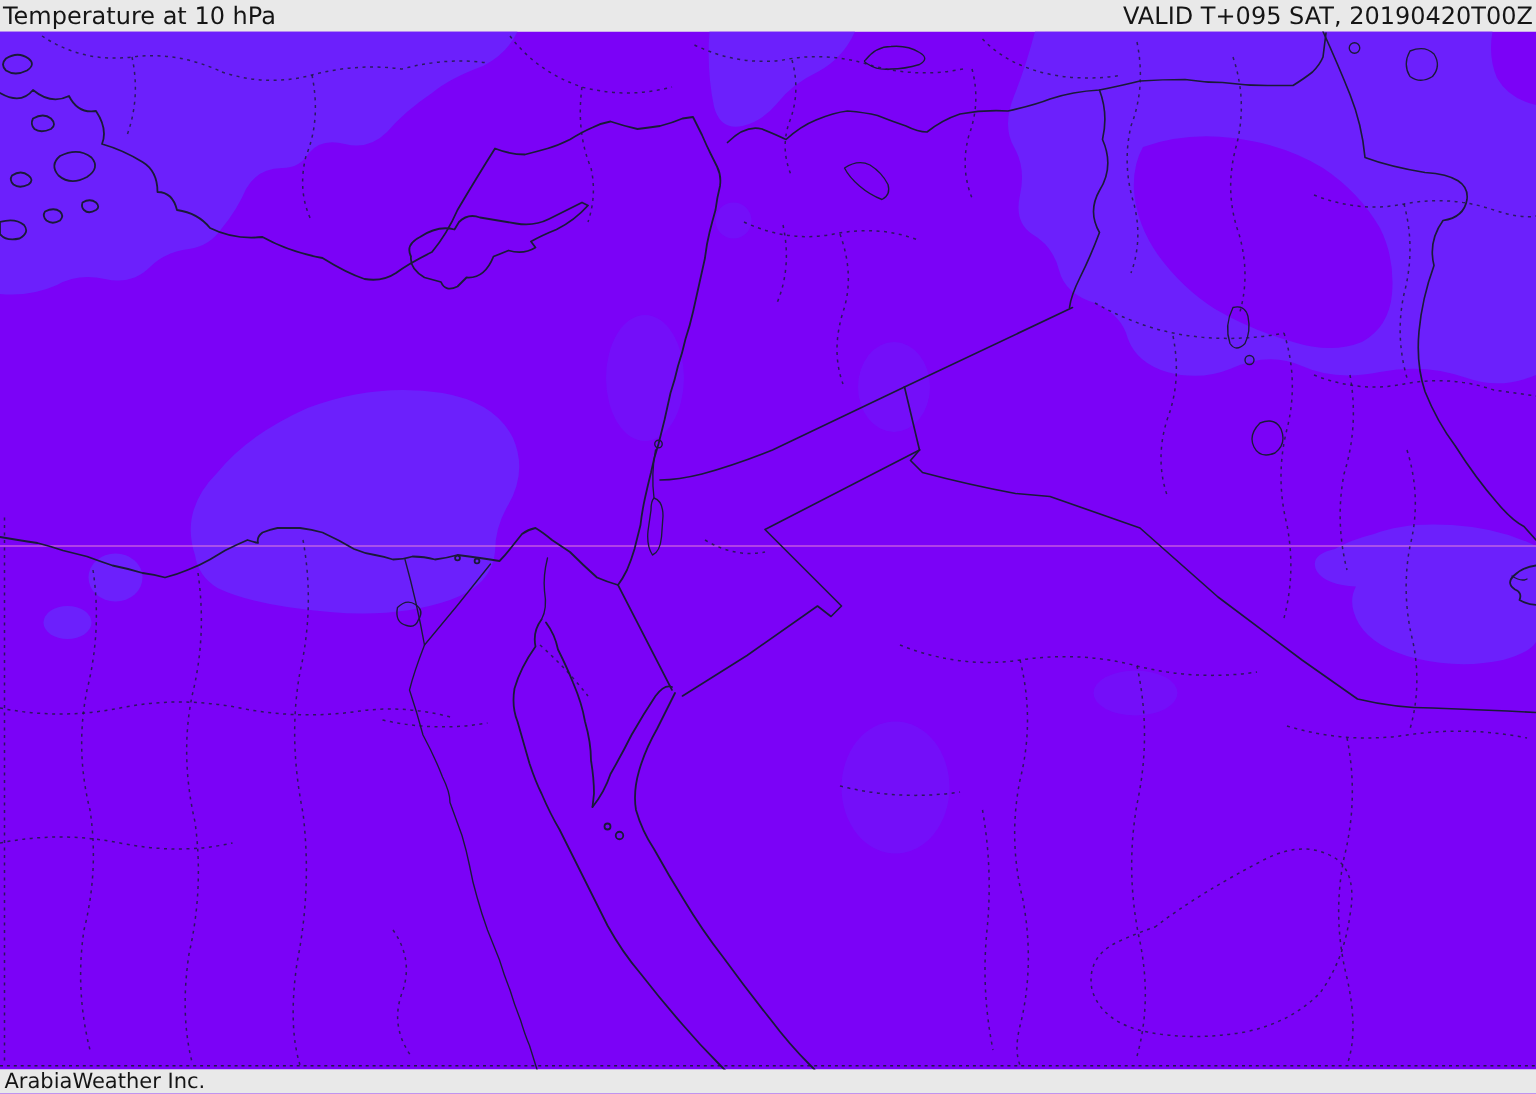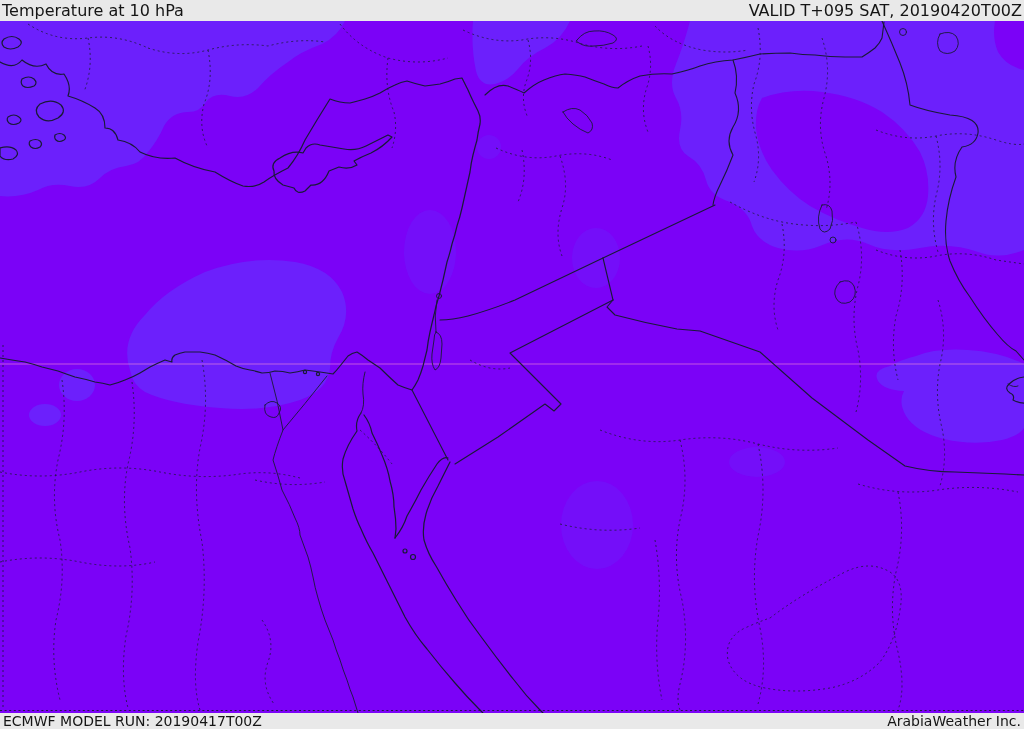--- a/index.html
+++ b/index.html
@@ -158,15 +158,14 @@
     <path class="border" d="M613,300 L510,353 L561,404 l-7,7 l-9,-7 L498,437 L455,464"></path>
     <path class="border" d="M613,300 l-6,7 l8,8 Q645,323 677,329 L700,331 L760,352 L812,398 L868,440 L905,466 Q930,472 955,472 L1005,474 L1024,475"></path>
     <path class="border" d="M412,390 L448,460"></path>
     <path class="border" d="M882,21 q10,22 18,42 q8,20 10,42 q16,6 40,10 q30,2 28,18 q-2,12 -16,14 q-10,14 -6,30 q-8,22 -10,44 q-2,22 4,40 q8,20 20,36 q14,22 28,38 q10,12 18,16 l8,9"></path>
   </g>
 
   <path class="gridline-dotted" d="M0,710.5 L1024,710.5"></path>
 </svg>
 
 <div class="bar statusbar">
-  <span class="left">ECMWF MODEL RUN: 20190417T00Z</span>
   <span class="right">ArabiaWeather Inc.</span>
 </div>
 
 </body></html>

